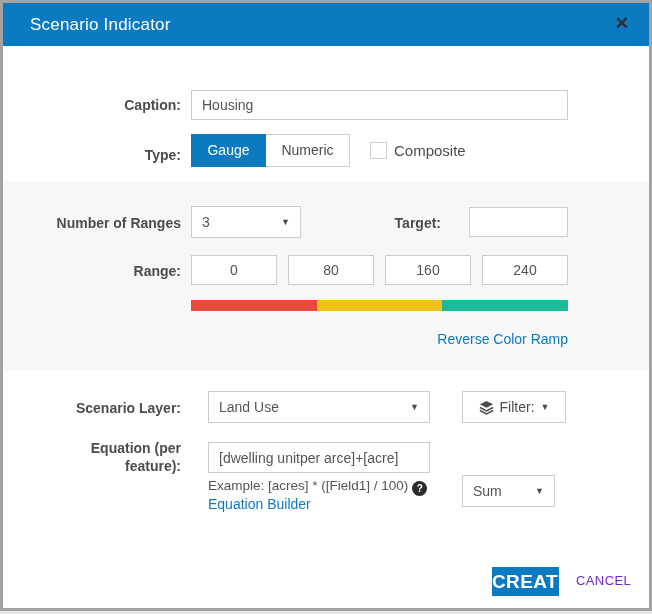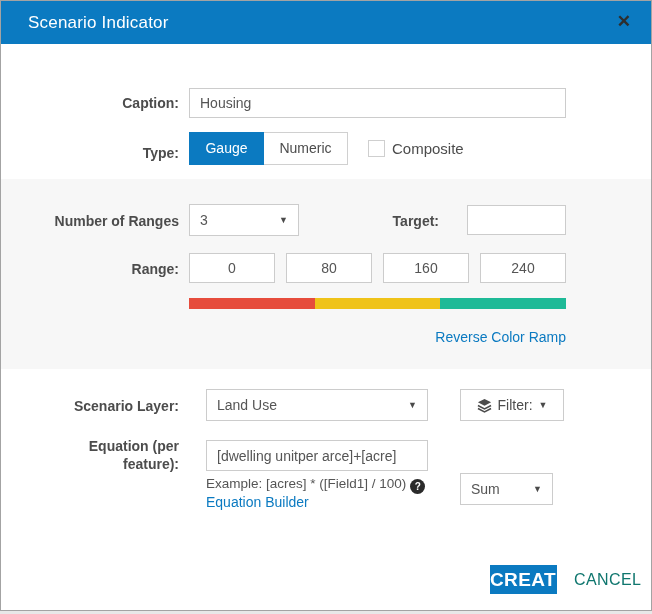--- a/index.html
+++ b/index.html
@@ -7,21 +7,21 @@
   body {
     background: #e8e8e8;
     font-family: "Liberation Sans", sans-serif;
     color: #4c4c4c;
   }
   .dialog {
     position: relative;
     width: 652px;
     height: 611px;
     background: #ffffff;
-    border: 1px solid #a3a3a3;
+    border: 3px solid #a3a3a3;
     overflow: hidden;
   }
 
   
   .header {
     position: absolute; top: 0; left: 0; right: 0; height: 43px;
     background: #0b7ac1;
   }
   .header-title {
     position: absolute; left: 27px; top: 0; height: 43px;
@@ -119,21 +119,21 @@
   
   .create-btn {
     position: absolute; top: 564px; left: 489px; width: 67px; height: 29px;
     background: #0b7ac1; color: #ffffff; border: none; cursor: pointer;
     font-family: "Liberation Sans", sans-serif;
     font-size: 19px; font-weight: bold; letter-spacing: 0.4px;
     text-align: center; line-height: 29px;
   }
   .cancel-link {
     position: absolute; top: 570px; left: 573px;
-    color: #0f766e; font-size: 16px; letter-spacing: 0.4px; cursor: pointer;
+    color: #6d28d9; font-size: 13px; letter-spacing: 0.4px; cursor: pointer;
   }
 
   .eq-label { line-height: 18px; }
 </style>
 </head>
 <body>
 
 <div class="dialog">
 
   <div class="header">

